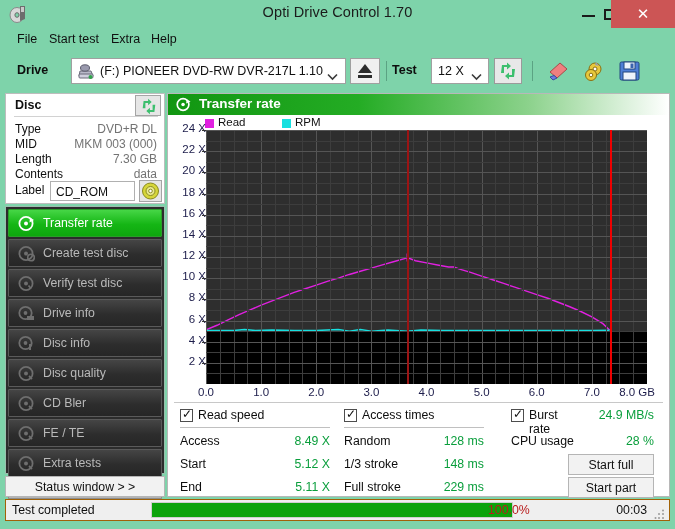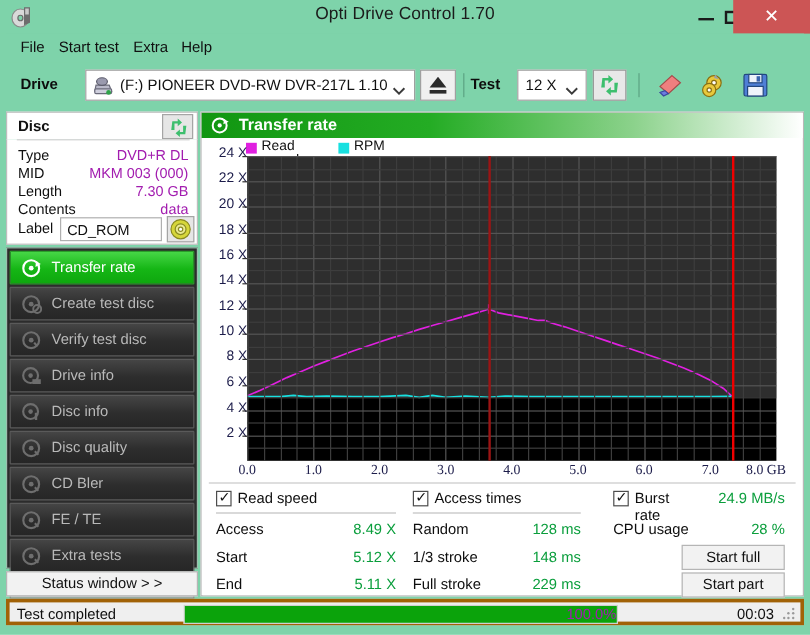--- a/index.html
+++ b/index.html
@@ -135,21 +135,21 @@
   #disc-info .divider {
     position: absolute; left: 8px; top: 0; width: 144px; height: 1px; background: #d2d2d2;
   }
   .di-row { position: absolute; left: 0; width: 160px; height: 15px; }
   .di-key {
     position: absolute; left: 9px; top: 0;
     font-size: 12px; color: #0f0f0f;
   }
   .di-val {
     position: absolute; right: 9px; top: 0;
-    font-size: 12px; color: #a21caf; text-align: right;
+    font-size: 12px; color: #737373; text-align: right;
   }
   #label-input {
     position: absolute; left: 44px; top: 65px; width: 85px; height: 20px;
     background: #fff; border: 1px solid #b0b0b0;
   }
   #label-input .txt {
     position: absolute; left: 5px; top: 3px; font-size: 12px; color: #101010;
   }
   #label-key {
     position: absolute; left: 9px; top: 67px; font-size: 12px; color: #0f0f0f;
@@ -236,21 +236,21 @@
   #plot .redline { position: absolute; top: 0; width: 2px; height: 254px; }
   #plot svg { position: absolute; left: 0; top: 0; }
 
   .ylab {
     position: absolute; right: 0; width: 34px; text-align: right;
     font-size: 11.5px; color: #1c1c4a;
   }
   .ytick { position: absolute; width: 4px; height: 1px; background: #333; }
   .xlab {
     position: absolute; text-align: center; width: 40px;
-    font-size: 11.5px; color: #1c1c4a; font-family: Liberation Serif, serif;
+    font-size: 11.5px; color: #1c1c4a;
   }
 
   
   #stats {
     position: absolute; left: 1px; top: 308px; width: 499px; height: 94px;
     background: #fff;
   }
   #stats .topline { position: absolute; left: 5px; top: 0; width: 489px; height: 1px; background: #c8c8c8; }
   .colhead { position: absolute; height: 17px; }
   .cb {
@@ -267,33 +267,33 @@
   .srow-v { position: absolute; font-size: 12.3px; color: #0a9e3c; text-align: right; }
   .actbtn {
     position: absolute; width: 86px; height: 21px;
     background: #f2f2f2; border: 1px solid #b5b5b5; text-align: center;
   }
   .actbtn .t { font-size: 12.3px; color: #111; line-height: 19px; }
 
   
   #statusbar {
     position: absolute; left: 5px; top: 499px; width: 665px; height: 22px;
-    background: #efefef; border: 3px solid #a16207; padding-left: 16px;
+    background: #efefef; border: 1px solid #a16207; padding-left: 16px;
   }
   #status-text {
     position: absolute; left: 6px; top: 3px; font-size: 12.3px; color: #0f0f0f;
   }
   #progress-track {
     position: absolute; left: 145px; top: 2px; width: 362px; height: 16px;
     background: #fff; border: 1px solid #cfcfcf;
   }
   #progress-fill { position: absolute; left: 0; top: 0; height: 14px; background: #0ba30b; }
   #progress-pct {
-    position: absolute; left: 464px; top: 3px; width: 70px;
-    font-size: 12.3px; color: #a21caf;
+    position: absolute; left: 482px; top: 3px; width: 70px;
+    font-size: 12.3px; color: #b91c1c;
   }
   #elapsed {
     position: absolute; right: 22px; top: 3px;
     font-size: 12.3px; color: #0f0f0f;
   }
   #grip { position: absolute; right: 4px; bottom: 3px; width: 11px; height: 11px; }
 </style>
 </head>
 <body>
 

